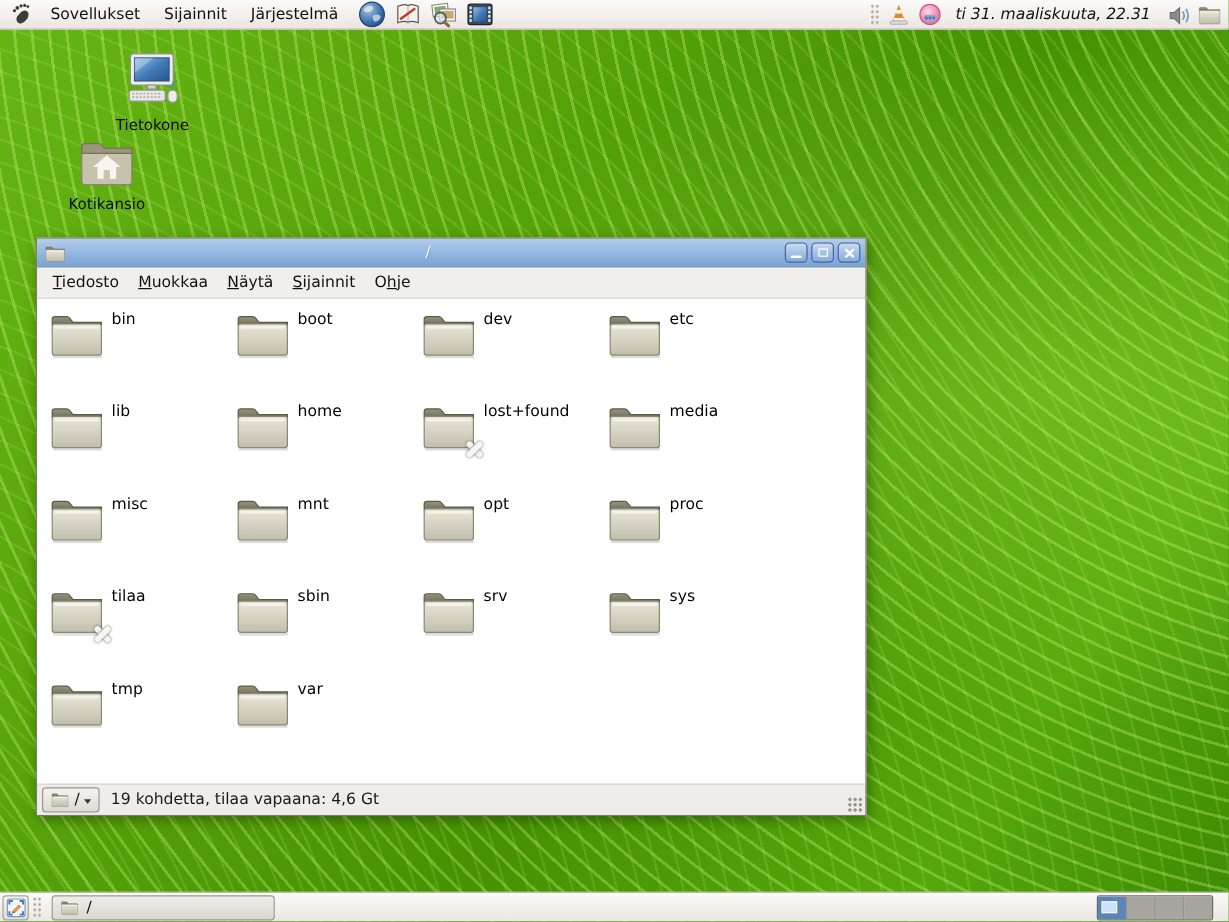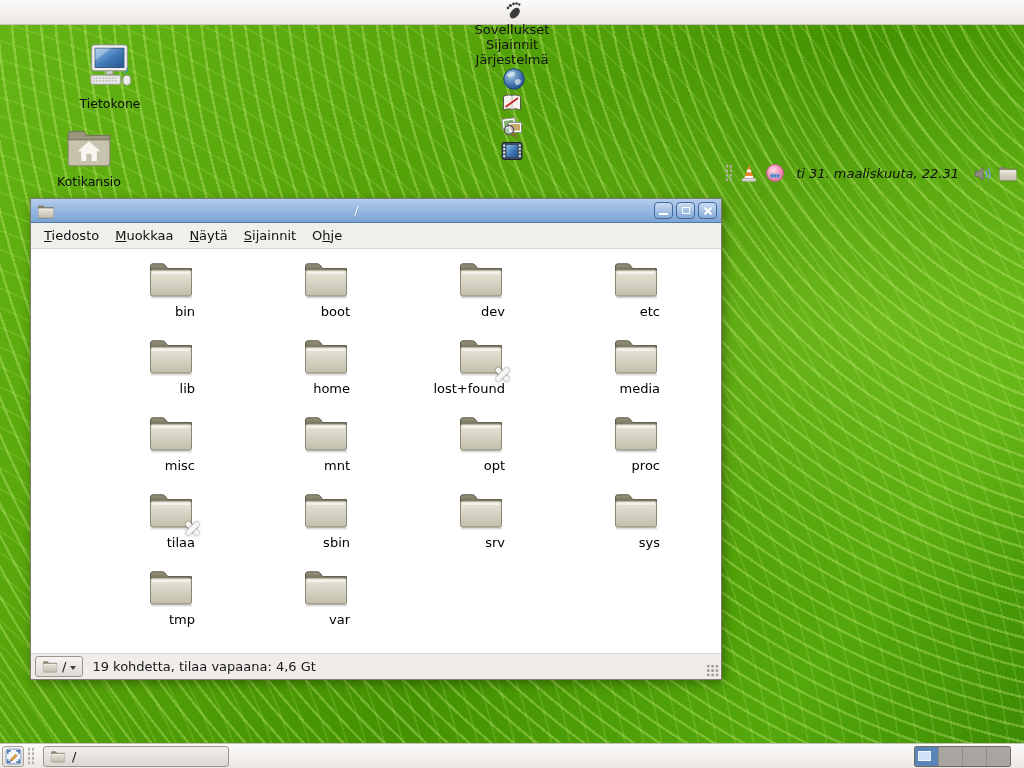--- a/index.html
+++ b/index.html
@@ -11,21 +11,21 @@
     background:
       repeating-radial-gradient(circle at 118% -12%, rgba(225,255,160,0) 0 12px, rgba(215,250,140,.30) 12px 14.5px),
       repeating-radial-gradient(circle at -25% 120%, rgba(200,245,120,0) 0 16px, rgba(205,245,130,.14) 16px 18px),
       radial-gradient(ellipse at 86% 42%, rgba(150,220,55,.45), rgba(0,0,0,0) 45%),
       linear-gradient(125deg, #66b515 0%, #57a50a 30%, #459202 58%, #55a80b 82%, #3c8a03 100%);
   }
 
   
   .panel { position:absolute; left:0; right:0; height:25px;
     background:linear-gradient(#fcfbfa,#eae6e1); display:flex; align-items:center; z-index:50; }
-  .panel.top { top:0; border-bottom:1px solid #c6c2ba;flex-direction:column; }
+  .panel.top { top:0; border-bottom:1px solid #c6c2ba; }
   .panel.bottom { bottom:0; height:25px; border-top:1px solid #c6c2ba; }
 
   .pmenu { font-size:13px; color:#111; padding:0 10px; height:100%; display:flex; align-items:center; cursor:default; }
   .launcher { width:24px; height:24px; margin:0 3px; display:flex; align-items:center; justify-content:center; }
   .tray { margin-left:auto; display:flex; align-items:center;font-style:italic; }
   .handle { width:8px; height:18px; margin:0 3px;
     background-image:radial-gradient(#b2aea6 35%, transparent 40%); background-size:4px 4.5px; }
   .tray-icon { width:20px; height:20px; margin:0 3px; }
   .clock { font-size:13px; color:#111; margin:0 10px 0 8px; white-space:nowrap; }
 
@@ -50,21 +50,21 @@
   .winbtn .g-x1 { transform:rotate(45deg); } .winbtn .g-x2 { transform:rotate(-45deg); }
 
   .menubar { height:26px; flex:0 0 26px; background:#f1efec; border-bottom:1px solid #d9d5cf;
     display:flex; align-items:center; padding:4px 5px; }
   .menu-item { font-size:13px; color:#111; padding:3px 8px; cursor:default; }
   .menu-item .mn { text-decoration:underline; }
 
   .content { flex:1; background:#fff; position:relative; overflow:hidden; }
   .icon-grid { position:absolute; top:10px; left:9px;
     display:grid; grid-template-columns:repeat(4,155px); grid-auto-rows:77px; }
-  .cell { width:155px; display:flex; flex-direction:column; align-items:flex-end; gap:5px; cursor:default; }
+  .cell { width:155px; display:flex; align-items:flex-start; gap:5px; cursor:default; }
   .ficon { width:48px; height:40px; position:relative; }
   .flabel { font-size:13px; color:#000; }
   .emblem { position:absolute; right:-7px; bottom:-8px; width:19px; height:19px; }
   .emblem::before,.emblem::after { content:""; position:absolute; left:1px; top:7px; width:17px; height:5px;
     background:#f6f6f5; border-radius:2.5px; box-shadow:0 0 2px rgba(70,70,70,.9); }
   .emblem::before { transform:rotate(45deg); } .emblem::after { transform:rotate(-45deg); }
 
   .statusbar { height:26px; flex:0 0 26px; background:#efecea; border-top:1px solid #d9d5cf;
     display:flex; align-items:center; gap:9px; padding:0 4px; position:relative; }
   .loc-btn { height:21px; border:1px solid #9b968e; border-radius:3px;
@@ -262,27 +262,27 @@
         </svg>
     </span>
     <span class="tray-icon" style="margin-right:6px">
       <svg width="20" height="17" style="margin-top:2px">
           <use href="#folder"></use>
         </svg>
     </span>
   </div>
 </div>
 
-<div class="dicon" style="left:30px; top:42px;padding-left:48px;">
+<div class="dicon" style="left:47px; top:42px;padding-left:48px;">
   <svg width="54" height="50">
       <use href="#computer"></use>
     </svg>
   <span class="dlabel">Tietokone</span>
 </div>
-<div class="dicon" style="left:33px; top:124px;">
+<div class="dicon" style="left:33px; top:112px;">
   <svg width="50" height="46">
       <use href="#homefolder"></use>
     </svg>
   <span class="dlabel">Kotikansio</span>
 </div>
 
 <div class="window">
   <div class="titlebar">
     <svg class="wicon">
         <use href="#folder"></use>

